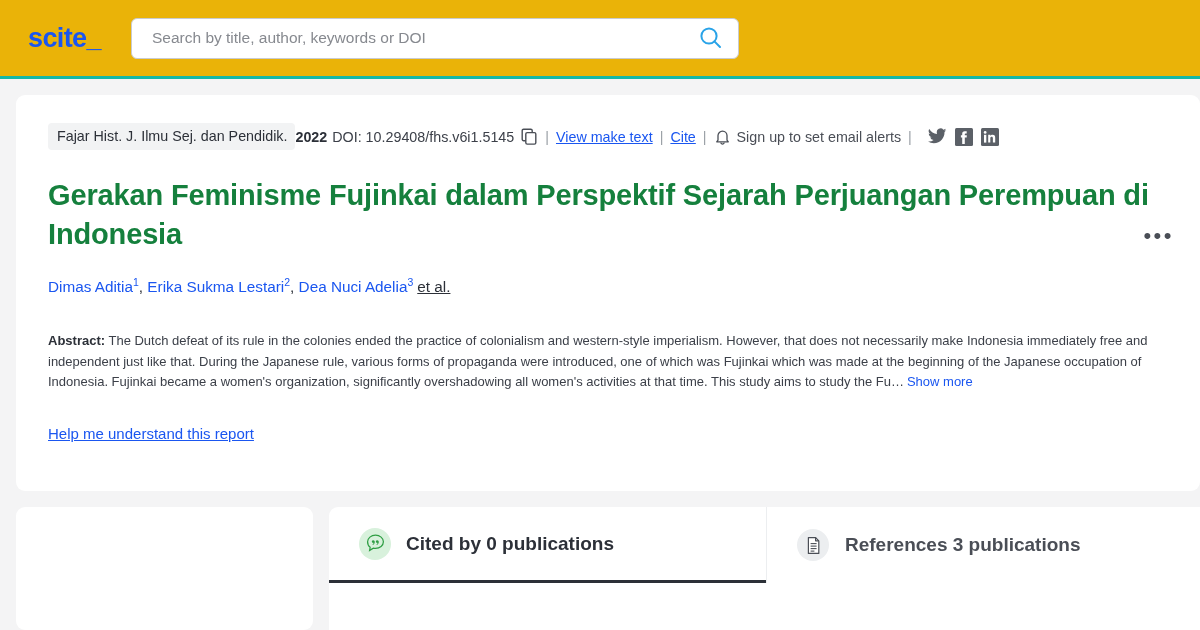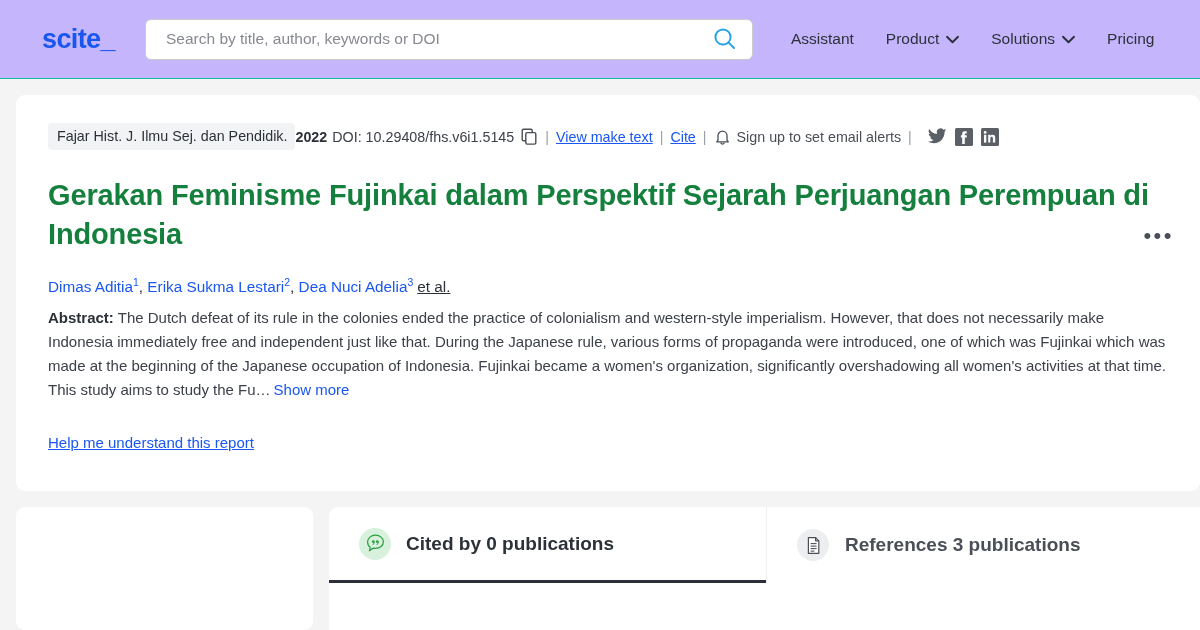--- a/index.html
+++ b/index.html
@@ -7,25 +7,25 @@
     margin: 0; padding: 0;
     width: 1200px; height: 630px;
     background: #f4f4f5;
     font-family: "Liberation Sans", sans-serif;
     overflow: hidden;
   }
 
   
   .header {
     height: 79px;
-    background: #c4b5fd;
-    border-bottom: 1px solid #14b8a6;
-    display: flex;
-    align-items: center;
-    padding: 0 28px 0 42px;
+    background: #eab308;
+    border-bottom: 3px solid #14b8a6;
+    display: flex;
+    align-items: center;
+    padding: 0 28px 0 28px;
   }
   .logo {
     font-size: 27px;
     font-weight: bold;
     color: #1a56f0;
     letter-spacing: -0.6px;
     margin-right: 30px;
     white-space: nowrap;
     cursor: pointer;
   }
@@ -128,22 +128,22 @@
     font-size: 15.3px;
     color: #1a56f0;
     line-height: 1.4;
   }
   .authors .a { cursor: pointer; }
   .authors sup { font-size: 10.5px; }
   .authors .sepc { color: #2c3038; }
   .etal { color: #2c3038; text-decoration: underline; cursor: pointer; margin-left: 4px; }
 
   .abstract {
-    margin-top: 8px;
-    font-size: 15px;
+    margin-top: 33px;
+    font-size: 13px;
     line-height: 1.61;
     color: #3c4049;
     max-width: 1122px;
   }
   .abstract b { color: #2c3038; }
   .show-more { color: #1a56f0; cursor: pointer; margin-left: 3px; }
 
   .help-link {
     display: inline-block;
     margin-top: 32px;
@@ -201,44 +201,20 @@
   <div class="search-wrap">
     <input class="search-input" type="text" placeholder="Search by title, author, keywords or DOI" style="">
     <span class="search-icon">
       <svg width="26" height="26" viewBox="0 0 26 26">
         <circle cx="11" cy="11" r="7.6" fill="none" stroke="#29a3e8" stroke-width="2"></circle>
         <line x1="16.4" y1="16.4" x2="22" y2="22" stroke="#29a3e8" stroke-width="2" stroke-linecap="round"></line>
       </svg>
     </span>
   </div>
 
-  <div class="nav">
-    <div class="nav-item">
-      <span>Assistant</span>
-    </div>
-    <div class="nav-item">
-      <span>Product</span>
-      <span class="caret">
-        <svg width="13" height="9" viewBox="0 0 13 9">
-            <polyline points="1,1.8 6.5,7.2 12,1.8" fill="none" stroke="#2c3038" stroke-width="1.9" stroke-linecap="round" stroke-linejoin="round"></polyline>
-          </svg>
-      </span>
-    </div>
-    <div class="nav-item">
-      <span>Solutions</span>
-      <span class="caret">
-        <svg width="13" height="9" viewBox="0 0 13 9">
-            <polyline points="1,1.8 6.5,7.2 12,1.8" fill="none" stroke="#2c3038" stroke-width="1.9" stroke-linecap="round" stroke-linejoin="round"></polyline>
-          </svg>
-      </span>
-    </div>
-    <div class="nav-item">
-      <span>Pricing</span>
-    </div>
-  </div>
 </div>
 
 <div class="main-card">
 
   <div class="meta-row">
     <span class="journal-chip">Fajar Hist. J. Ilmu Sej. dan Pendidik.</span>
     <span class="year">2022</span>
     <span class="doi">DOI: 10.29408/fhs.v6i1.5145</span>
     <span class="icon-btn">
       <svg width="17" height="17" viewBox="0 0 17 17">

